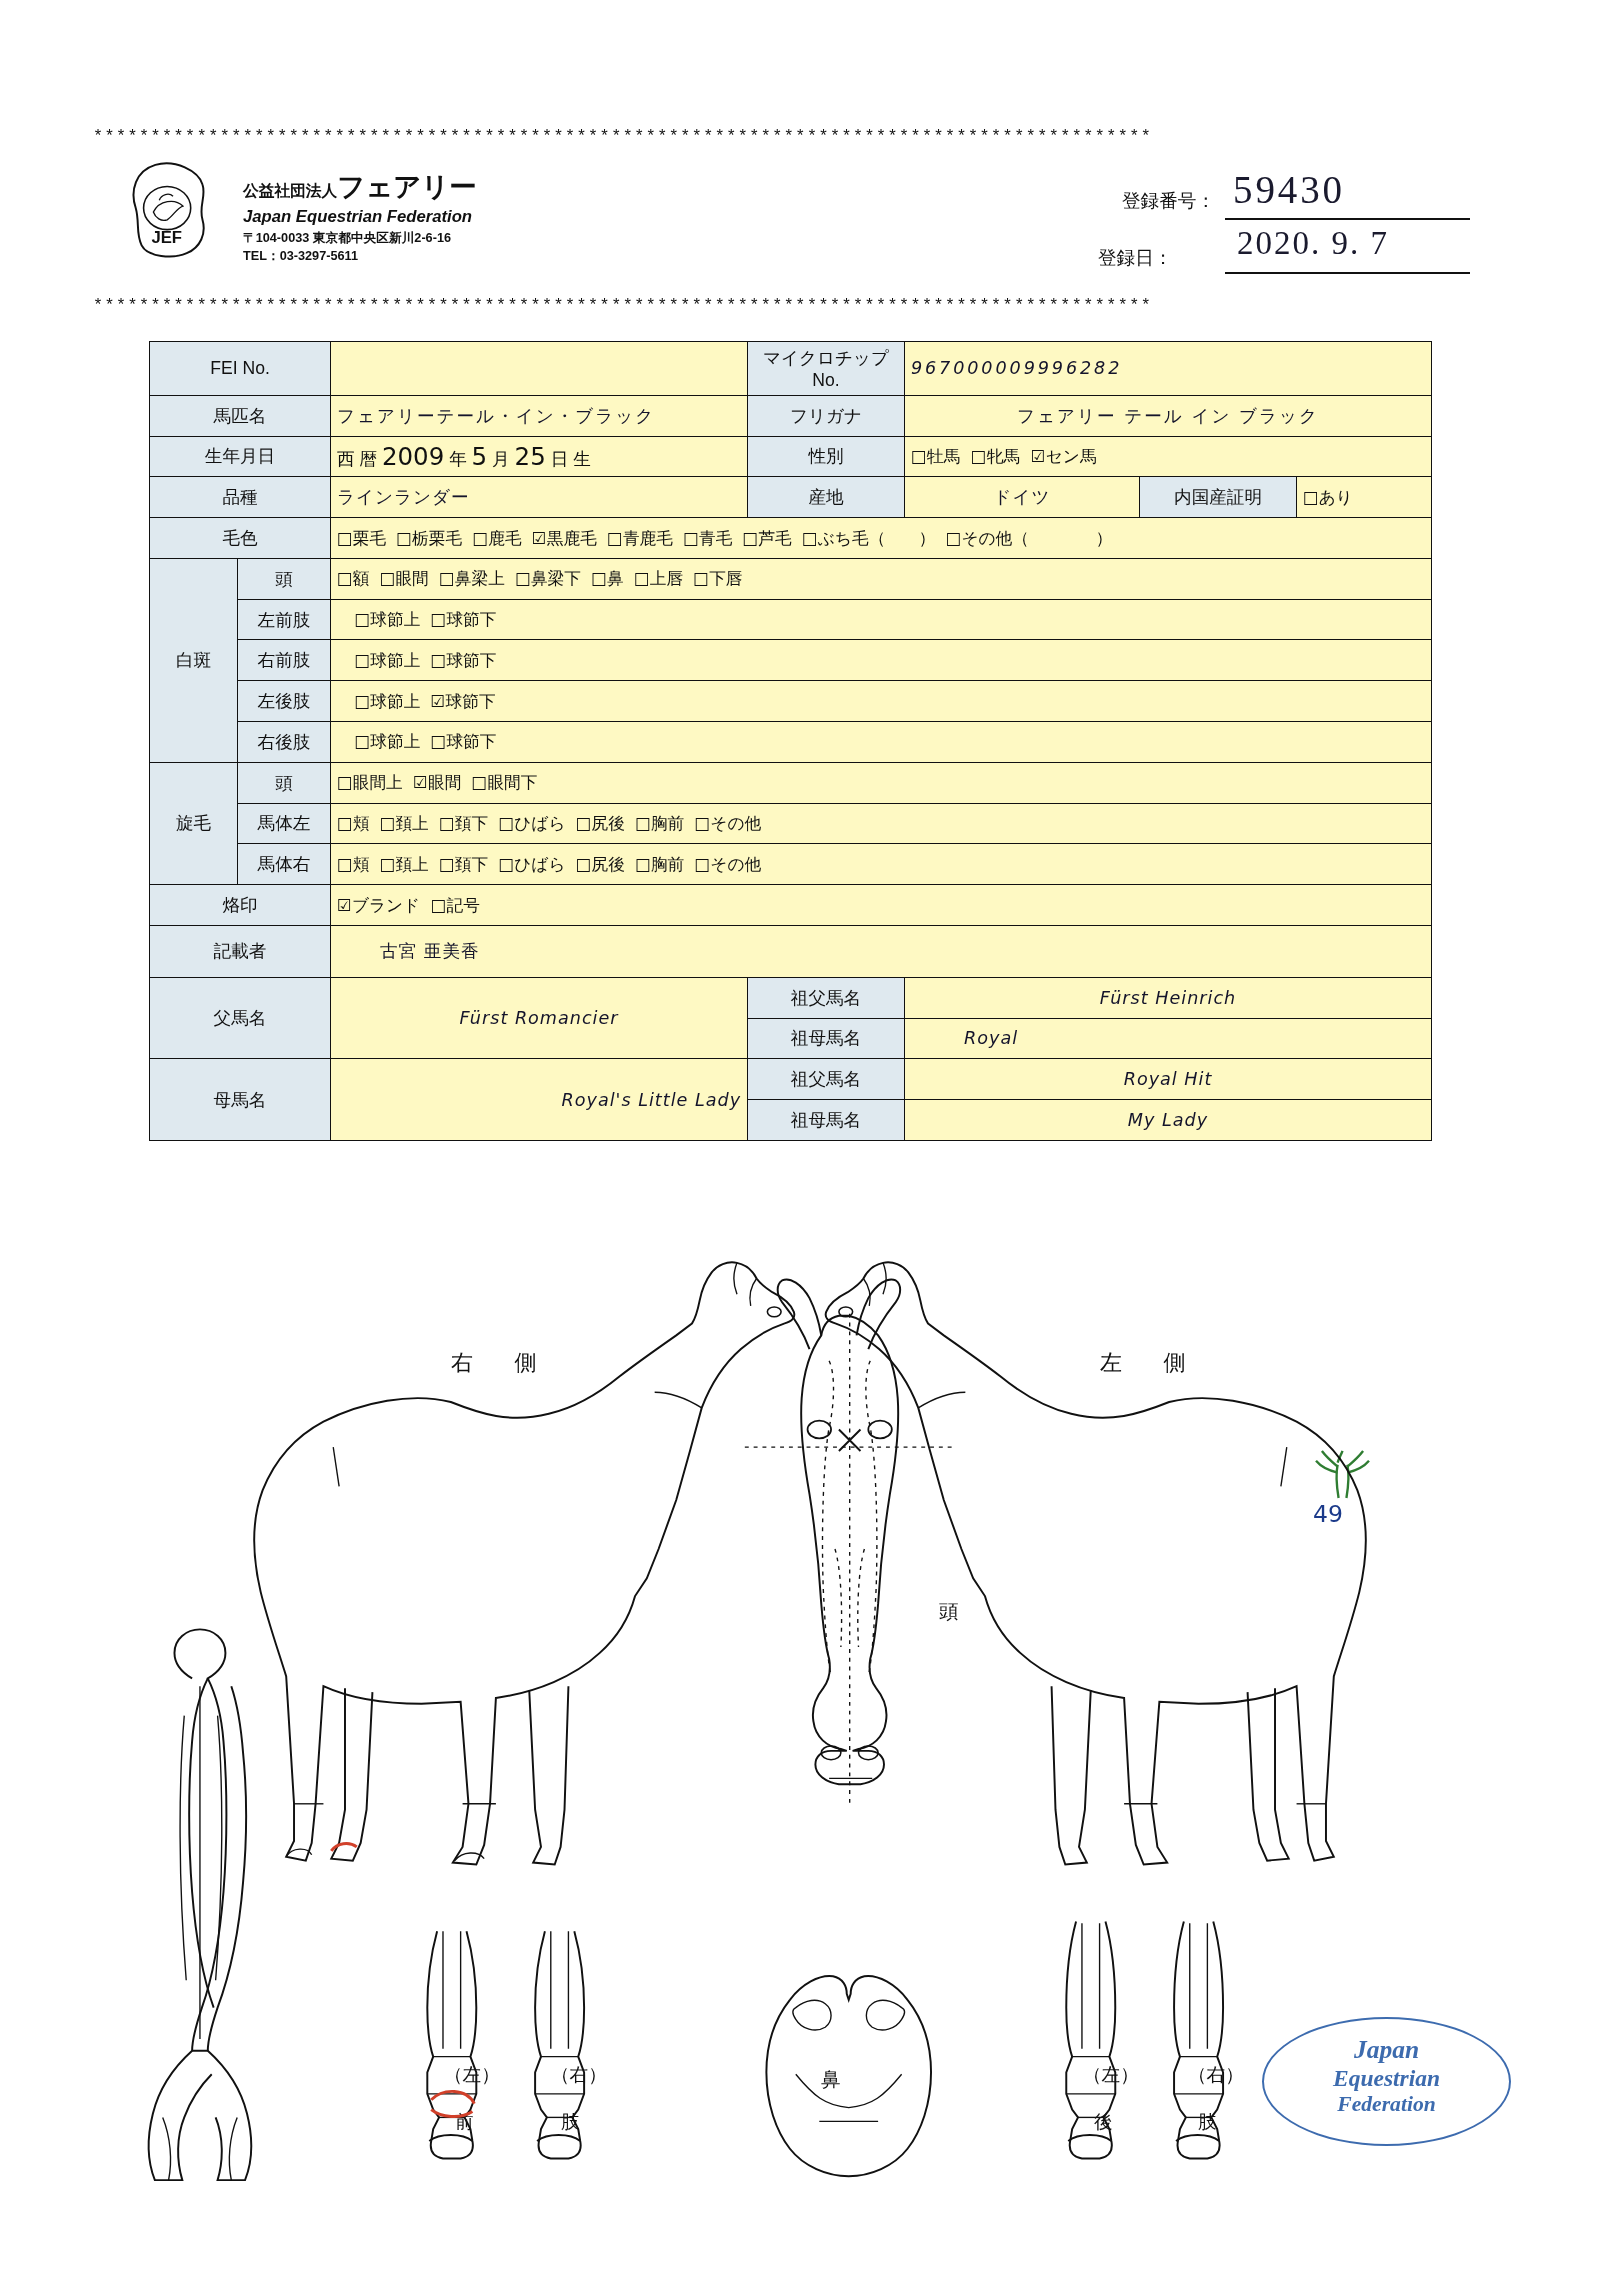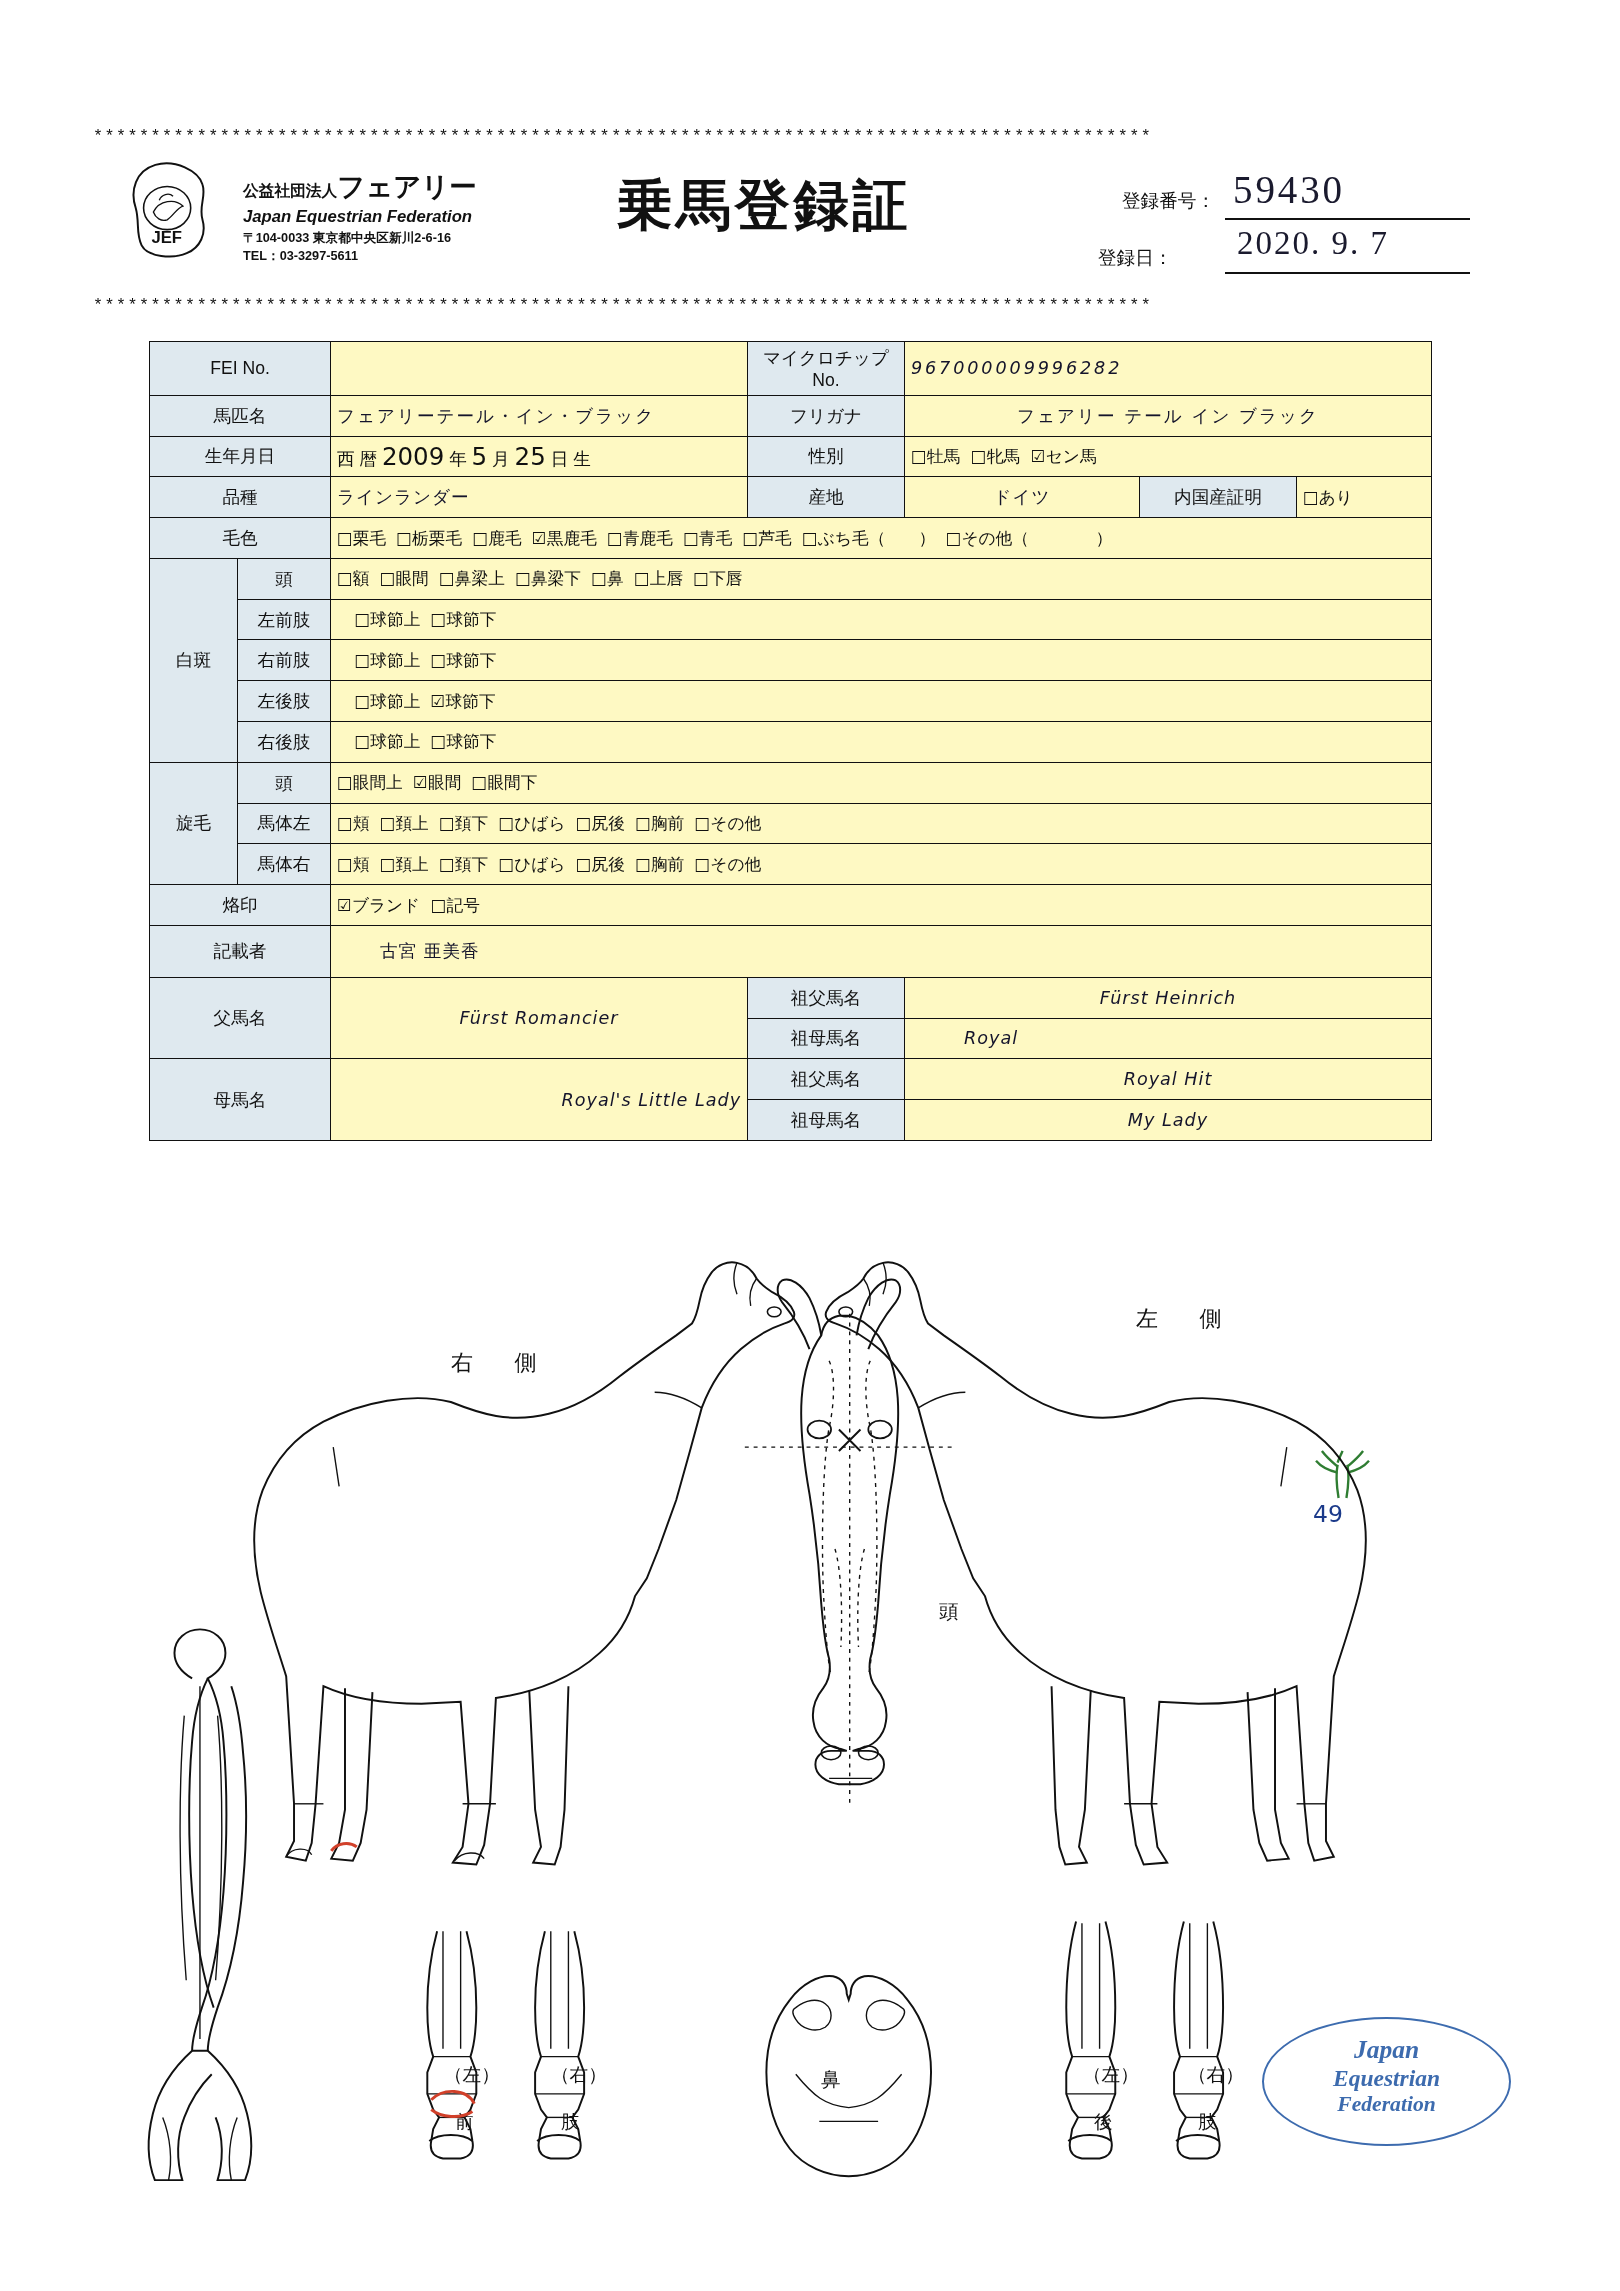--- a/index.html
+++ b/index.html
@@ -88,21 +88,21 @@
 
   
   .brand-box {
     position:absolute; left:108px; top:1202px; width:284px; height:172px;
     border:1.8px solid #111; background:#fff;
   }
   .brand-box .cap { position:absolute; left:7.8px; top:5.9px; font-size:18.6px; }
 
   .side-lbl { position:absolute; font-size:22px; letter-spacing:9.8px; }
   #lbl-right { left:451px; top:1348px; }
-  #lbl-left  { left:1100px; top:1304px;margin-left:36px; }
+  #lbl-left  { left:1100px; top:1348px; }
   #lbl-head  { left:939px; top:1598px; font-size:19.6px; }
   #lbl-nose  { left:821px; top:2066px; font-size:19.6px; }
 
   .foot-lbl { position:absolute; font-size:18.6px; }
   #fl-l { left:444px; top:2062px; }
   #fl-r { left:551px; top:2062px; }
   #fl-front-a { left:455px; top:2109px; }
   #fl-front-b { left:561px; top:2109px; }
   #hl-l { left:1083px; top:2062px; }
   #hl-r { left:1188px; top:2062px; }
@@ -155,21 +155,20 @@
 
   <div class="jef-org">
     <div class="l1">
       <span>公益社団法人</span><span class="big">フェアリー</span>
     </div>
     <div class="l2">Japan Equestrian Federation</div>
     <div class="l3">〒104-0033 東京都中央区新川2-6-16</div>
     <div class="l4">TEL：03-3297-5611</div>
   </div>
 
-  <div class="doc-title">乗馬登録証</div>
 
   <div class="reg-row" id="reg-no-label">登録番号：</div>
   <div class="hw" id="reg-no-value">59430</div>
   <div class="uline" id="reg-no-uline"></div>
 
   <div class="reg-row" id="reg-date-label">登録日：</div>
   <div class="hw" id="reg-date-value">2020. 9. 7</div>
   <div class="uline" id="reg-date-uline"></div>
 
   <div class="hdr-rule" id="rule-bot">********************************************************************************************</div>

